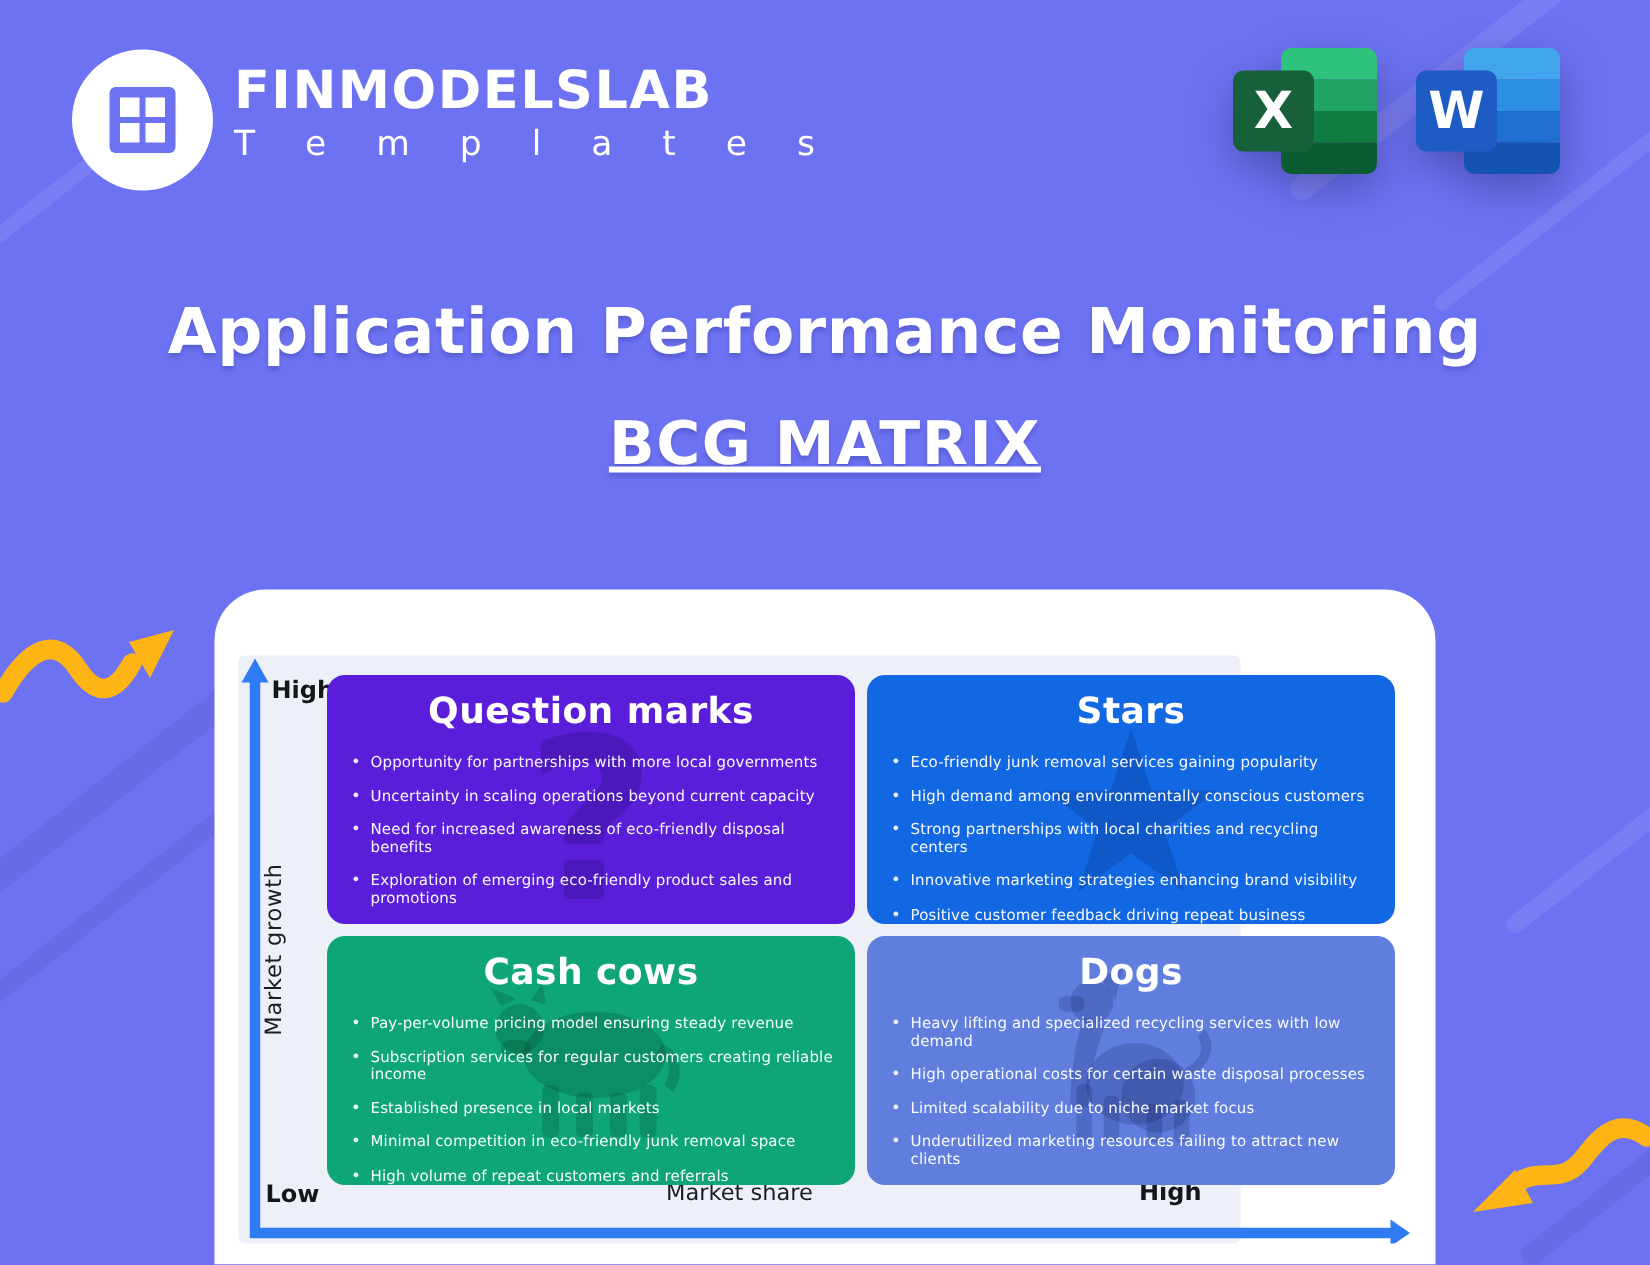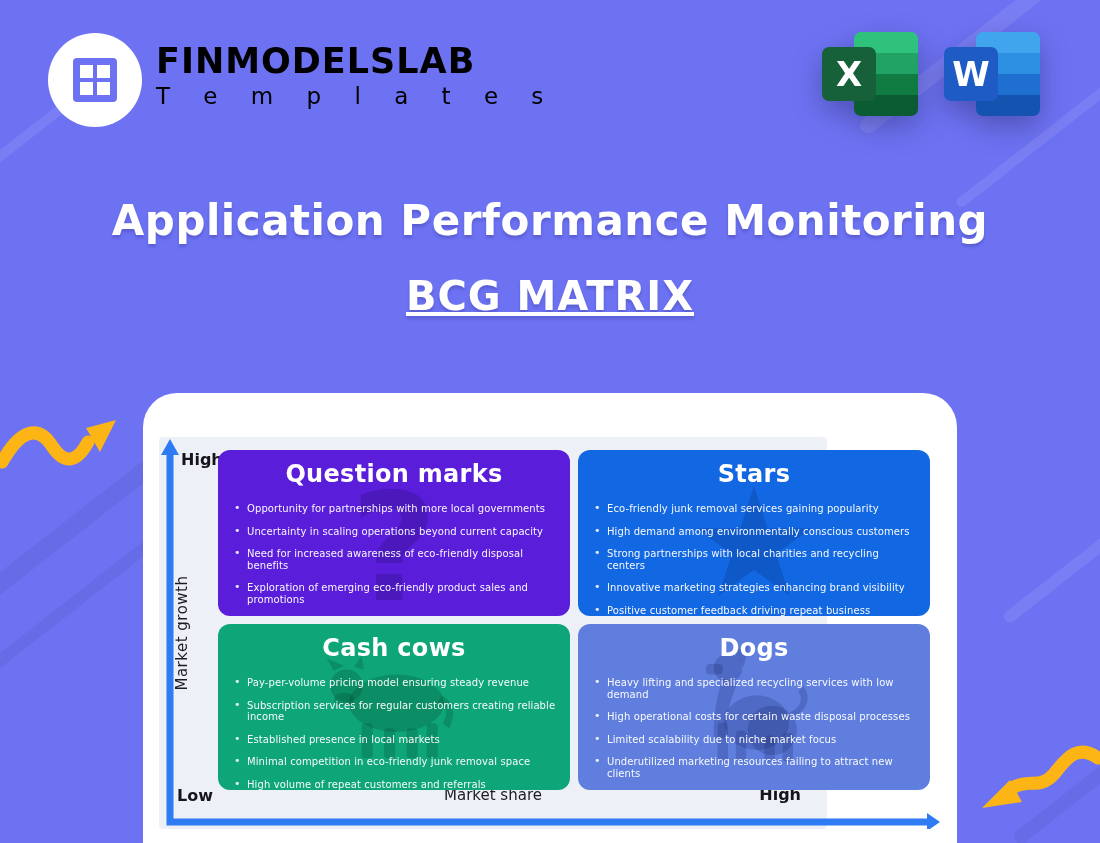--- a/index.html
+++ b/index.html
@@ -11,21 +11,21 @@
   
   .streak { position:absolute; border-radius:10px; transform:rotate(-38deg); pointer-events:none; }
   .streak.light { background:rgba(255,255,255,0.09); }
   .streak.dark  { background:rgba(0,0,30,0.06); }
 
   
   .logo-circle {
     position:absolute; left:48px; top:33px; width:94px; height:94px;
     background:#fff; border-radius:50%; display:flex; align-items:center; justify-content:center;
   }
-  .brand-text { position:absolute; left:156px; top:44px; color:#000000; }
+  .brand-text { position:absolute; left:156px; top:44px; color:#ffffff; }
   .brand-name { font-size:35px; font-weight:bold; letter-spacing:1px; line-height:1; }
   .brand-sub  { font-size:23px; letter-spacing:13px; margin-top:6px; line-height:1; }
 
   .office-icon { position:absolute; top:30px; width:100px; height:90px; filter:drop-shadow(0 10px 14px rgba(0,0,20,0.28)); }
   .office-back { position:absolute; left:32px; top:2px; width:64px; height:84px; border-radius:7px; overflow:hidden; display:flex; flex-direction:column; }
   .office-back div { flex:1; }
   .office-front {
     position:absolute; left:0; top:17px; width:54px; height:54px; border-radius:7px;
     display:flex; align-items:center; justify-content:center;
     color:#fff; font-weight:bold; font-size:34px;

